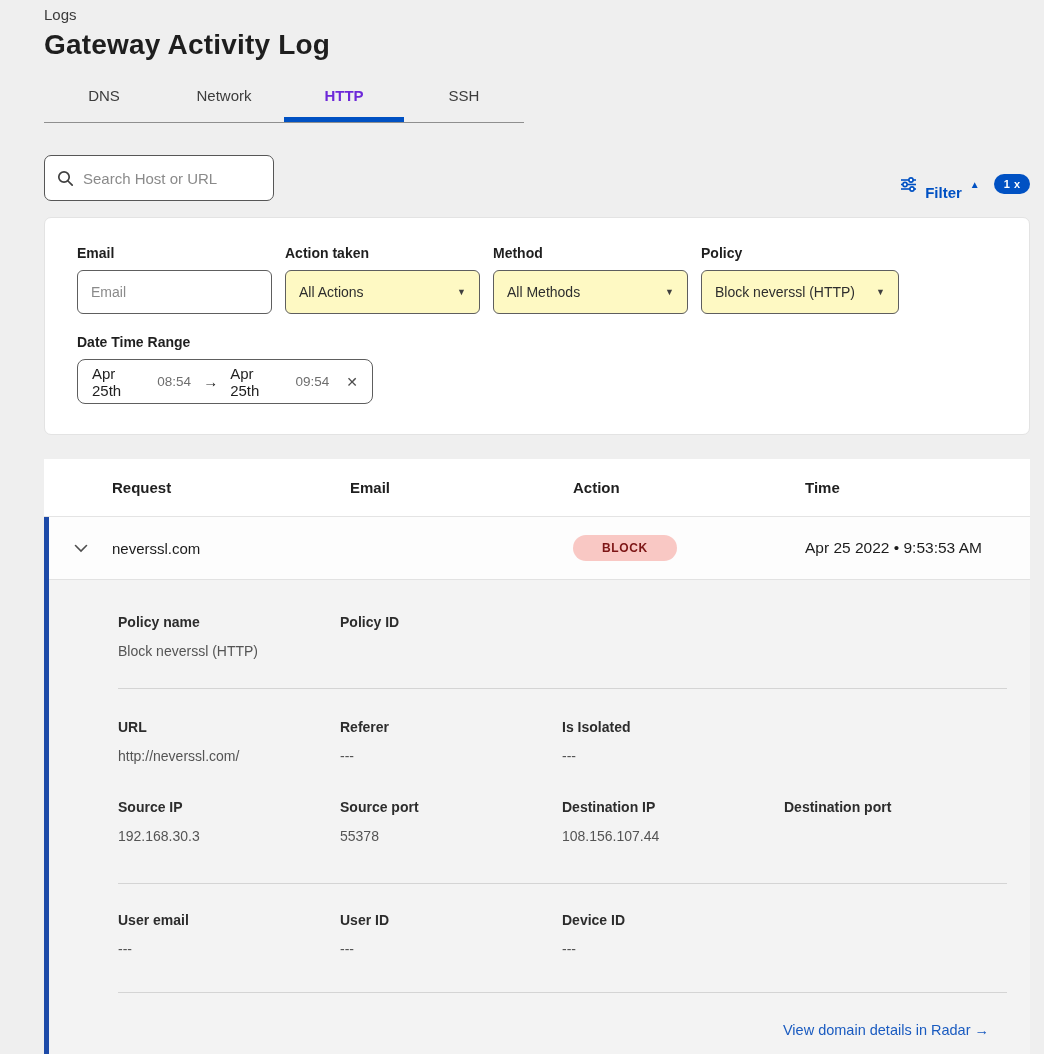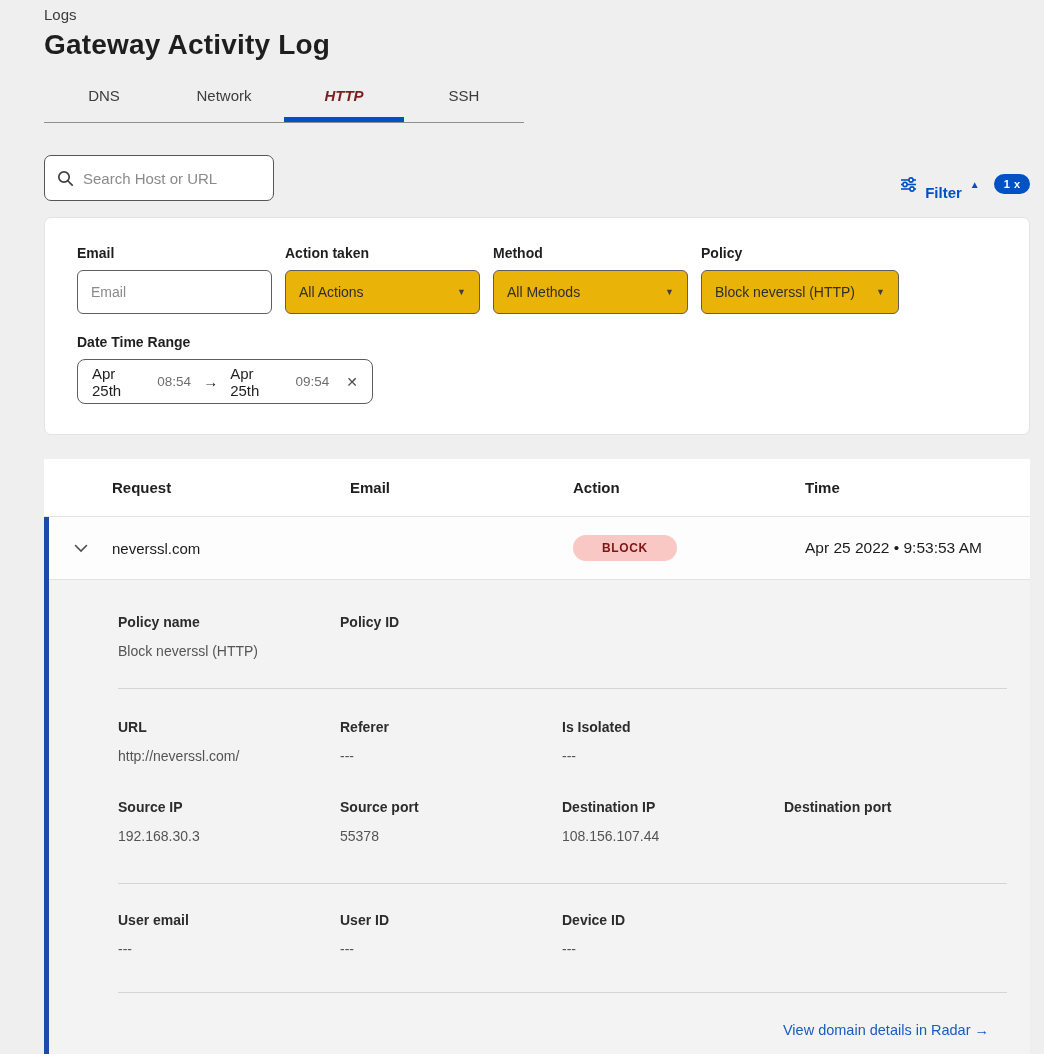--- a/index.html
+++ b/index.html
@@ -12,21 +12,21 @@
   .page { padding:6px 14px 0 44px; }
 
   .breadcrumb { font-size:15px; color:#3b3b3b; }
   .page-title { font-size:28px; font-weight:bold; color:#1e1e1e; margin-top:6px; letter-spacing:0.2px; }
 
   .tabs { width:480px; display:flex; border-bottom:1px solid #8f8f8f; margin-top:14px; }
   .tab {
     width:120px; text-align:center; font-size:15px; color:#3c3c3c;
     padding:12px 0 13px; border-bottom:5px solid transparent; cursor:pointer;
   }
-  .tab.active { color:#7f1d1d; font-weight:bold; border-bottom-color:#0051c3;font-style:italic; }
+  .tab.active { color:#6d28d9; font-weight:bold; border-bottom-color:#0051c3; }
 
   .toolbar { width:986px; margin-top:32px; display:flex; justify-content:space-between; align-items:flex-end; }
   .search-box {
     width:230px; height:46px; background:#fff; border:1px solid #565656; border-radius:7px;
     display:flex; align-items:center; padding:0 12px; gap:9px;
   }
   .search-box input {
     border:none; outline:none; flex:1; font-size:15px; color:#333;
     font-family:"Liberation Sans", sans-serif; background:transparent;
   }
@@ -45,21 +45,21 @@
   }
   .fields-row { display:flex; gap:13px; }
   .field { display:flex; flex-direction:column; }
   .field-label { font-size:14px; font-weight:bold; color:#1f1f1f; margin-bottom:9px; }
   .text-input {
     width:195px; height:44px; border:1px solid #5e5e5e; border-radius:6px;
     padding:0 13px; font-size:14px; font-family:"Liberation Sans", sans-serif; color:#333; outline:none;
   }
   .text-input::placeholder { color:#8a8a8a; }
   .select-box {
-    width:195px; height:44px; border:1px solid #5e5e5e; border-radius:6px; background:#eab308;
+    width:195px; height:44px; border:1px solid #5e5e5e; border-radius:6px; background:#fef9c3;
     display:flex; align-items:center; justify-content:space-between; padding:0 13px;
     font-size:14px; color:#2e2e2e; cursor:pointer;
   }
   .select-box.wide { width:198px; }
   .chevron-down { font-size:9px; color:#3f3f3f; }
   .date-section { margin-top:20px; }
   .date-box {
     width:296px; height:45px; border:1px solid #5e5e5e; border-radius:8px; background:#fff;
     display:flex; align-items:center; padding:0 14px; gap:9px; font-size:15px; cursor:pointer;
   }

